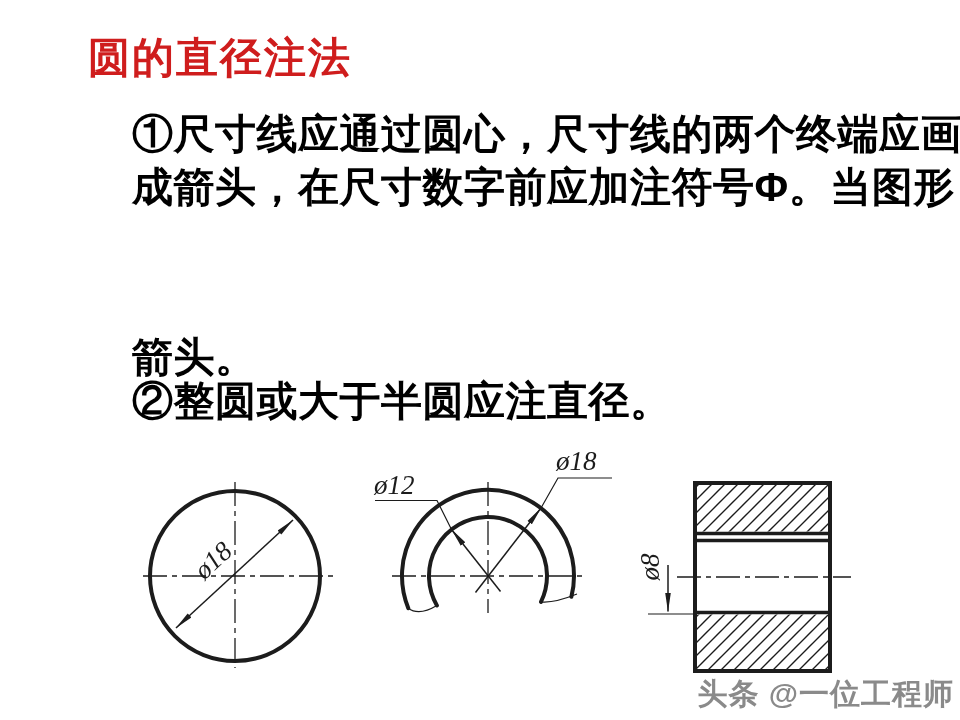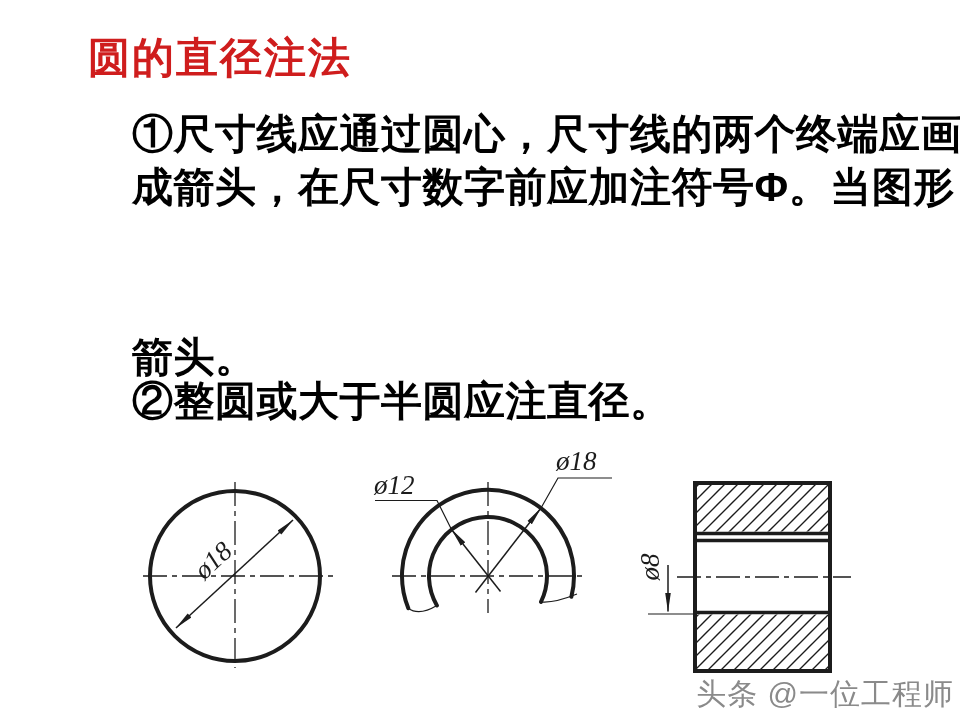--- a/index.html
+++ b/index.html
@@ -27,21 +27,21 @@
   .thick{stroke:#1c1c1c;stroke-width:4;fill:none;stroke-linecap:round;}
   .thin{stroke:#1c1c1c;stroke-width:1.5;fill:none;}
   .xthin{stroke:#1c1c1c;stroke-width:1.2;fill:none;}
   .centerline{stroke:#1c1c1c;stroke-width:1.3;fill:none;stroke-dasharray:24 5 5 5;}
   .dimtext{
     font-family:"Liberation Serif",serif;font-style:italic;
     font-size:27px;fill:#1c1c1c;
   }
   .watermark{
     position:absolute;right:6px;top:674px;
-    font-size:30px;font-weight:normal;color:#8a8a8a;letter-spacing:1px;
+    font-size:30px;font-weight:bold;color:#8a8a8a;letter-spacing:1px;
     text-shadow:-1px -1px 0 #fff,1px -1px 0 #fff,-1px 1px 0 #fff,1px 1px 0 #fff,2px 2px 1px #ffffff;
     white-space:nowrap;
   }
 </style>
 </head>
 <body>
 
 <div class="slide">
 
   <div class="page-title">圆的直径注法</div>

